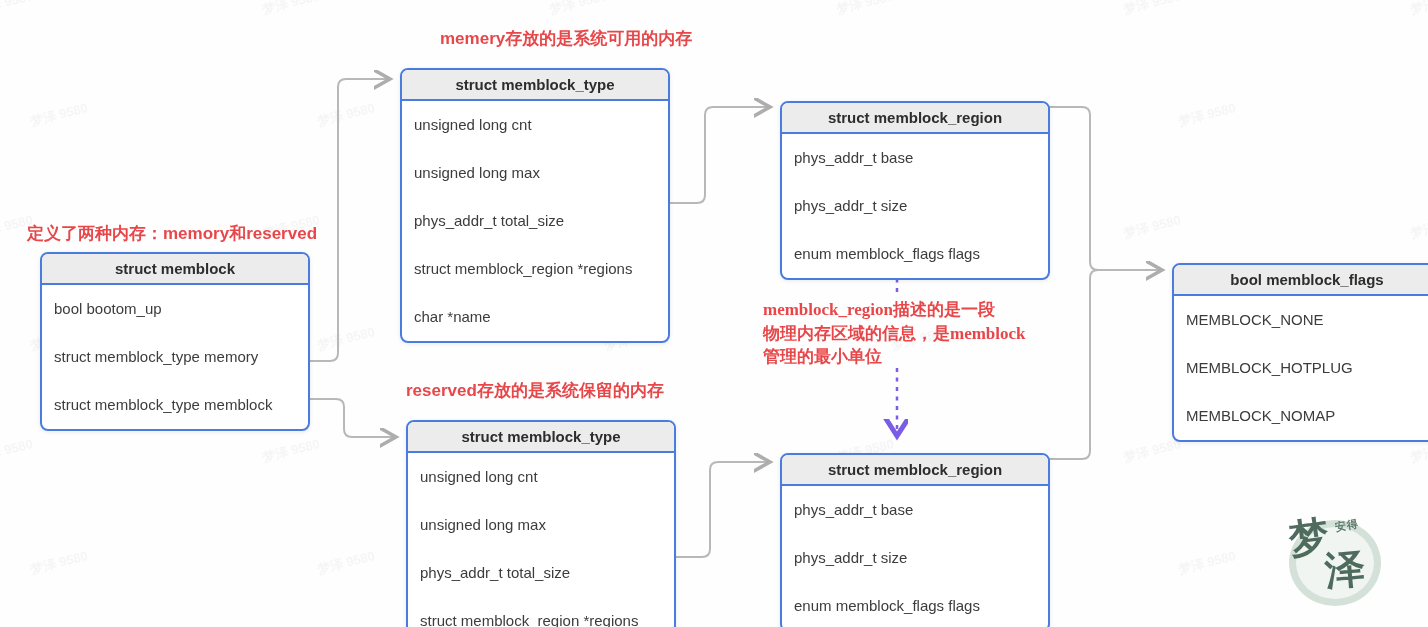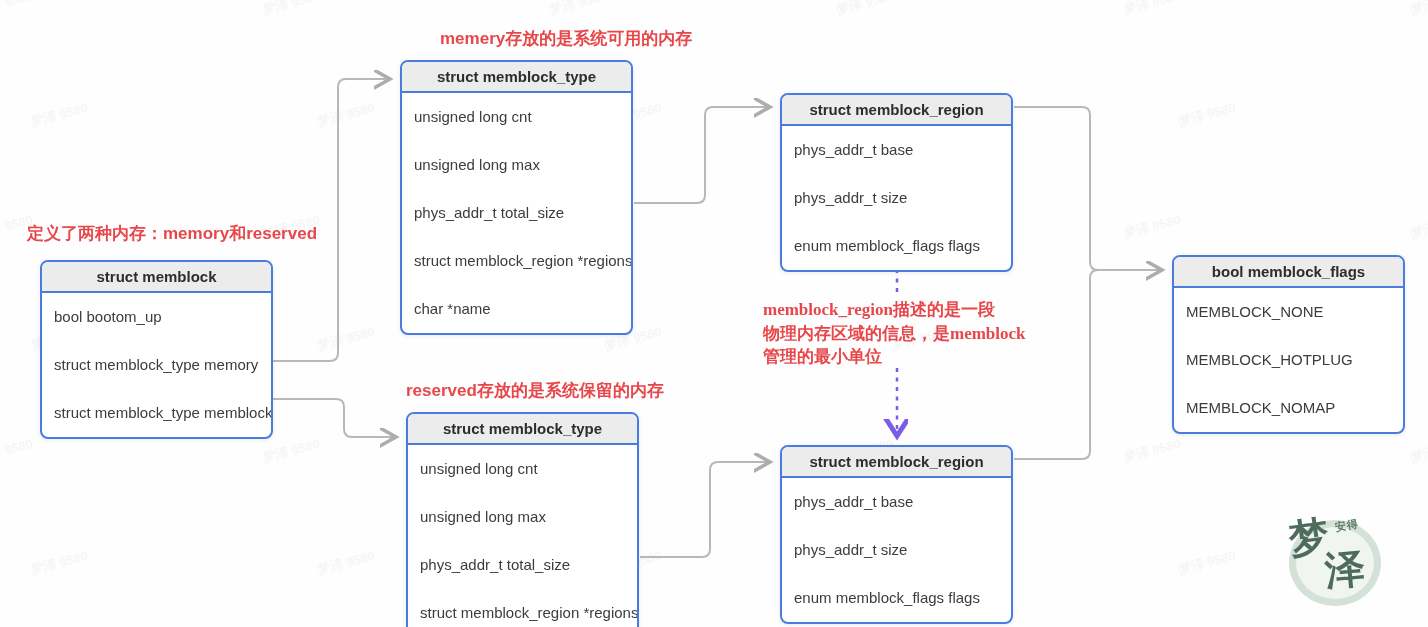--- a/index.html
+++ b/index.html
@@ -8,23 +8,24 @@
     background:#fefefe;font-family:"Liberation Sans",sans-serif;
   }
   
   .wm-layer{position:absolute;inset:0;z-index:0;pointer-events:none;}
   .wm{position:absolute;font-size:13px;color:rgba(70,70,80,0.05);
       transform:rotate(-14deg);white-space:nowrap;font-weight:bold;}
   
   .wires{position:absolute;left:0;top:0;z-index:1;}
   
   .sbox{
-    position:absolute;z-index:2;box-sizing:border-box;width:233px;
+    position:absolute;z-index:2;box-sizing:border-box;width:270px;
     background:#ffffff;border:2px solid #4a7ce0;border-radius:8px;
     box-shadow:0 1px 4px rgba(40,70,150,0.10);
+    margin-top:8px;
   }
   .sbox .hdr{
     background:#ececec;border-bottom:2px solid #4a7ce0;
     border-radius:6px 6px 0 0;height:29px;line-height:29px;
     text-align:center;font-weight:bold;font-size:15px;color:#2d2d2d;
   }
   .sbox .row{
     height:32px;line-height:32px;padding:8px 12px;font-size:15px;
     color:#3c3c3c;white-space:nowrap;overflow:hidden;
   }
@@ -117,21 +118,21 @@
 
   <div class="note" style="left:400px;top:27px;margin-left:40px;">memery存放的是系统可用的内存</div>
   <div class="note" style="left:27px;top:222px;">定义了两种内存：memory和reserved</div>
   <div class="note" style="left:406px;top:379px;">reserved存放的是系统保留的内存</div>
   <div class="note note-multi" style="left:763px;top:298px;">
     <div>memblock_region描述的是一段</div>
     <div>物理内存区域的信息，是memblock</div>
     <div>管理的最小单位</div>
   </div>
 
-  <div class="sbox" style="left:40px;top:260px;">
+  <div class="sbox" style="left:40px;top:244px;">
     <div class="hdr">struct memblock</div>
     <div class="row">bool bootom_up</div>
     <div class="row">struct memblock_type memory</div>
     <div class="row">struct memblock_type memblock</div>
   </div>
 
   <div class="sbox" style="left:400px;top:60px;">
     <div class="hdr">struct memblock_type</div>
     <div class="row">unsigned long cnt</div>
     <div class="row">unsigned long max</div>

